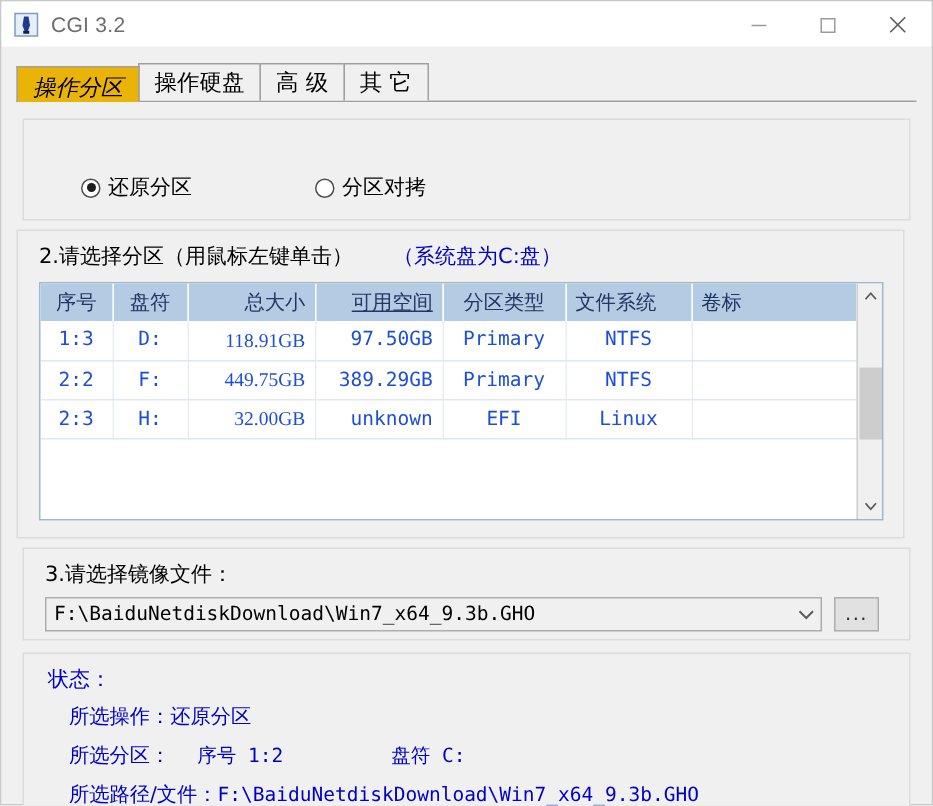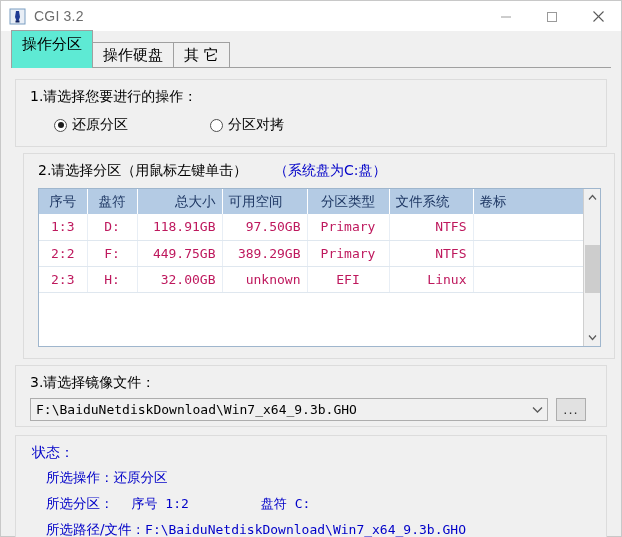--- a/index.html
+++ b/index.html
@@ -94,26 +94,27 @@
     font-size: 15px;
     color: #000000;
     background: #f0f0f0;
     border: 1px solid #a0a0a0;
     border-bottom: none;
     margin-right: -1px;
     box-sizing: border-box;
     font-family: "DejaVu Sans", sans-serif;
   }
   .tab.active {
-    background: #5eead4;
-    height: 38px;
+    background: #eab308;
+    height: 24px;
     line-height: 26px;
     position: relative;
     z-index: 2;
     margin-bottom: -1px;
+    font-style: italic;
   }
 
   
   .group {
     position: absolute;
     background: #f0f0f0;
     border: 1px solid #dcdcdc;
     box-sizing: border-box;
   }
   .group-label {
@@ -156,21 +157,21 @@
     position: absolute;
     left: 2.5px;
     top: 2.5px;
     width: 6px;
     height: 6px;
     border-radius: 50%;
     background: #1d1d1d;
   }
 
   
-  #group2 { left: 22px; top: 121px; width: 592px; height: 206px; }
+  #group2 { left: 10px; top: 121px; width: 592px; height: 206px; }
   #g2-label { position: absolute; left: 14px; top: 8px; }
   #g2-note {
     position: absolute;
     left: 250px;
     top: 8px;
     color: #0000c8;
     font-size: 14px;
     font-family: "DejaVu Sans", sans-serif;
   }
 
@@ -200,42 +201,42 @@
     font-family: "DejaVu Sans", sans-serif;
     height: 25px;
     border-right: 1px solid #ffffff;
     padding: 0 6px;
     box-sizing: border-box;
     white-space: nowrap;
   }
   table.parts th.c-idx  { width: 48px; text-align: center; }
   table.parts th.c-drv  { width: 50px; text-align: center; }
   table.parts th.c-size { width: 85px; text-align: right; }
-  table.parts th.c-free { width: 85px; text-align: left; }
+  table.parts th.c-free { width: 85px; text-align: right; text-decoration: underline; }
   table.parts th.c-type { width: 82px; text-align: center; }
   table.parts th.c-fs   { width: 84px; text-align: left; }
   table.parts th.c-vol  { width: 110px; text-align: left; }
 
   table.parts td {
     height: 26px;
     font-size: 13px;
-    color: #be185d;
+    color: #1d4ed8;
     border-bottom: 1px solid #dfe7ef;
     border-right: 1px solid #e8eef5;
     padding: 0 6px;
     box-sizing: border-box;
     white-space: nowrap;
     font-family: "DejaVu Sans Mono", monospace;
   }
   table.parts td.c-idx  { text-align: center; }
   table.parts td.c-drv  { text-align: center; }
-  table.parts td.c-size { text-align: right; }
+  table.parts td.c-size { text-align: right; font-family: Liberation Serif, serif; }
   table.parts td.c-free { text-align: right; margin-top: 41px; }
   table.parts td.c-type { text-align: center; }
-  table.parts td.c-fs   { text-align: right; }
+  table.parts td.c-fs   { text-align: center; }
   table.parts td.c-vol  { text-align: left; }
 
   
   .vscroll {
     position: absolute;
     right: 0;
     top: 0;
     width: 17px;
     height: 157px;
     background: #f0f0f0;
@@ -367,25 +368,25 @@
         </svg>
       </div>
     </div>
   </div>
 
   <div class="client">
 
     <div class="tabstrip">
       <div class="tab active">操作分区</div>
       <div class="tab">操作硬盘</div>
+      <div class="tab">高 级</div>
       <div class="tab">其 它</div>
     </div>
 
     <div class="group" id="group1">
-      <div class="group-label" id="g1-label">1.请选择您要进行的操作：</div>
       <div class="radio-row">
         <div class="radio-item checked">
           <span class="radio-mark"></span>
           <span>还原分区</span>
         </div>
         <div class="radio-item">
           <span class="radio-mark"></span>
           <span>分区对拷</span>
         </div>
       </div>

